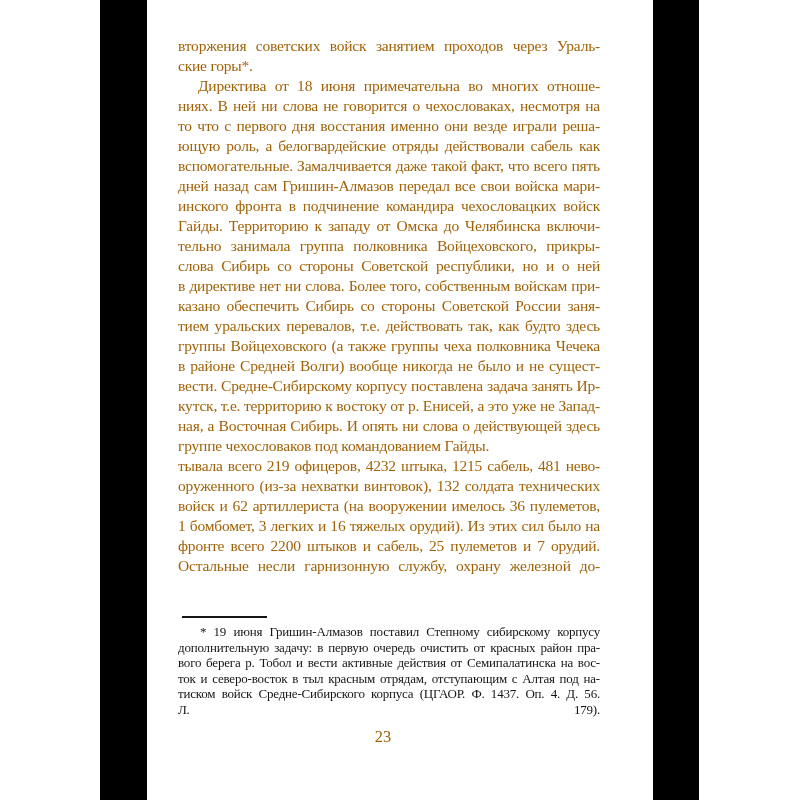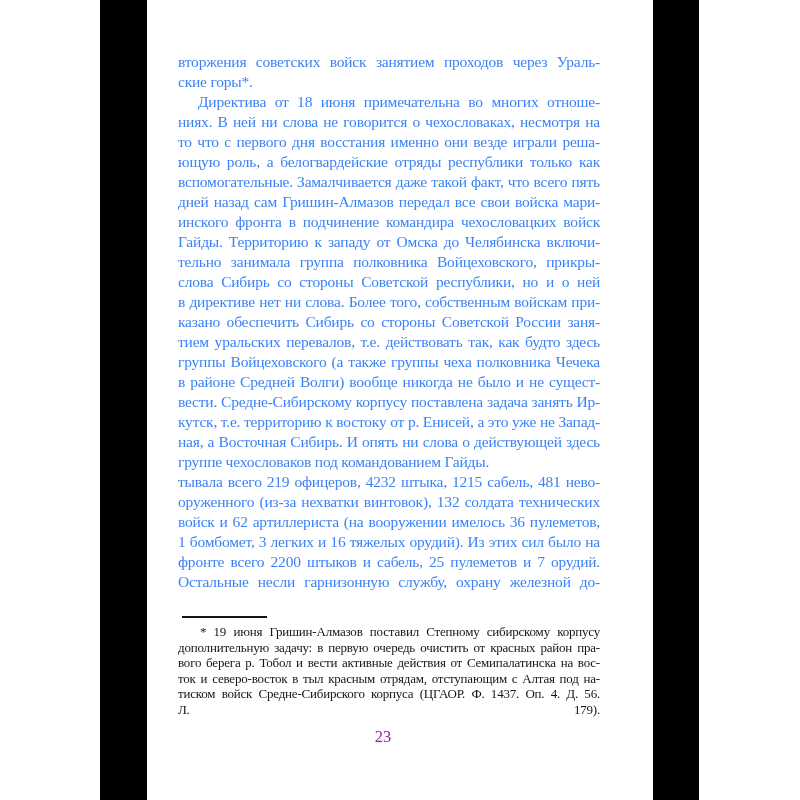--- a/index.html
+++ b/index.html
@@ -24,25 +24,24 @@
     background: #000000;
   }
   .gutter-left  { left: 100px; width: 47px; }
   .gutter-right { left: 653px; width: 46px; }
 
   .body-text {
     position: absolute;
     left: 178px;
     top: 36px;
     width: 422px;
-    color: #3b82f6;
+    color: #a16207;
     font-size: 15.5px;
     line-height: 20px;
     letter-spacing: -0.2px;
-    margin-top: 16px;
   }
   .body-text .line {
     height: 20px;
     overflow: hidden;
     text-align: justify;
     text-align-last: justify;
     white-space: normal;
   }
   .line.indent { text-indent: 20px; }
   .line.end { text-align-last: left; }
@@ -72,38 +71,38 @@
     text-align-last: justify;
   }
   .footnote .line.indent { text-indent: 22px; }
 
   .page-number {
     position: absolute;
     left: 178px;
     top: 727px;
     width: 410px;
     text-align: center;
-    color: #a21caf;
+    color: #a16207;
     font-size: 16.5px;
   }
 </style>
 </head>
 <body>
 
 <div class="scan">
   <div class="gutter-bar gutter-left"></div>
   <div class="gutter-bar gutter-right"></div>
 
   <div class="body-text">
       <div class="line">вторжения советских войск занятием проходов через Ураль-</div>
       <div class="line end">ские горы*.</div>
       <div class="line indent">Директива от 18 июня примечательна во многих отноше-</div>
       <div class="line">ниях. В ней ни слова не говорится о чехословаках, несмотря на</div>
       <div class="line">то что с первого дня восстания именно они везде играли реша-</div>
-      <div class="line">ющую роль, а белогвардейские отряды республики только как</div>
+      <div class="line">ющую роль, а белогвардейские отряды действовали сабель как</div>
       <div class="line">вспомогательные. Замалчивается даже такой факт, что всего пять</div>
       <div class="line">дней назад сам Гришин-Алмазов передал все свои войска мари-</div>
       <div class="line">инского фронта в подчинение командира чехословацких войск</div>
       <div class="line">Гайды. Территорию к западу от Омска до Челябинска включи-</div>
       <div class="line">тельно занимала группа полковника Войцеховского, прикры-</div>
       <div class="line">слова Сибирь со стороны Советской республики, но и о ней</div>
       <div class="line">в директиве нет ни слова. Более того, собственным войскам при-</div>
       <div class="line">казано обеспечить Сибирь со стороны Советской России заня-</div>
       <div class="line">тием уральских перевалов, т.е. действовать так, как будто здесь</div>
       <div class="line">группы Войцеховского (а также группы чеха полковника Чечека</div>

